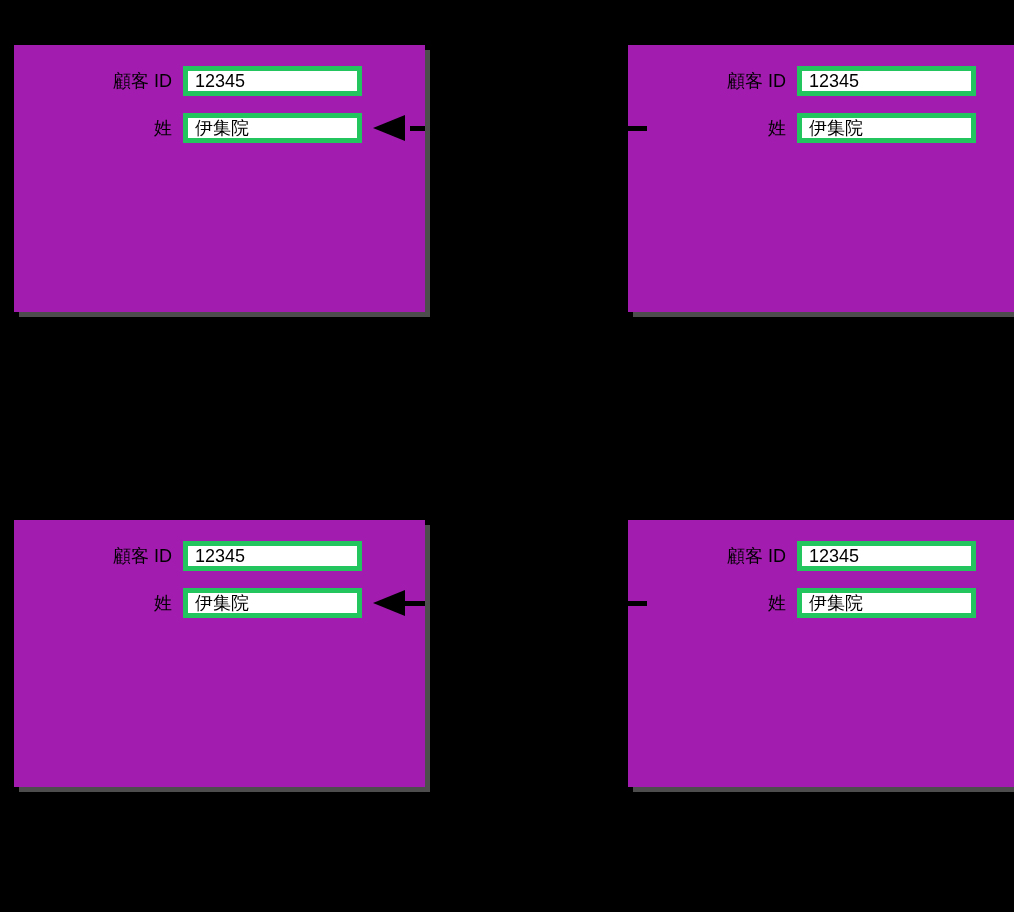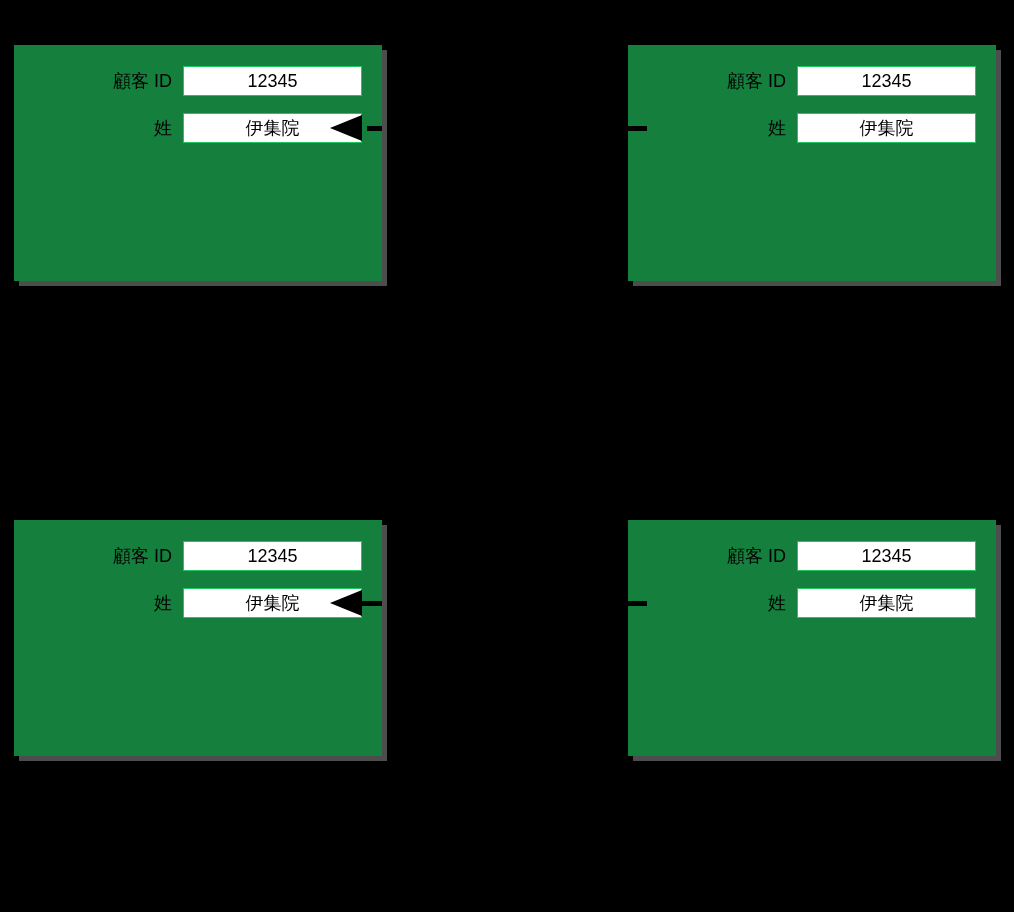--- a/index.html
+++ b/index.html
@@ -12,23 +12,24 @@
     position: relative;
     background: #000000;
     font-family: "Liberation Sans", "DejaVu Sans", sans-serif;
     overflow: hidden;
   }
 
   
   .panel {
     position: absolute;
     width: 368px;
-    height: 236px;
-    background: #15803d;
+    height: 267px;
+    background: #a21caf;
     box-shadow: 5px 5px 0 #4d4d4d;
+    padding-left: 43px;
   }
   #panel-tl { left: 14px;  top: 45px; }
   #panel-tr { left: 628px; top: 45px; }
   #panel-bl { left: 14px;  top: 520px; }
   #panel-br { left: 628px; top: 520px; }
 
   
   .row {
     position: absolute;
     left: 0;
@@ -45,28 +46,27 @@
     text-align: right;
     padding-right: 11px;
     font-size: 18px;
     color: #000000;
     white-space: nowrap;
   }
   .field-input {
     box-sizing: border-box;
     width: 179px;
     height: 30px;
-    border: 1px solid #22c55e;
+    border: 5px solid #22c55e;
     background: #ffffff;
     font-family: inherit;
     font-size: 18px;
     color: #000000;
     padding: 0 7px;
     outline: none;
-    text-align: center;
   }
 
   
   .arrow {
     position: absolute;
     top: 70px;
     right: 0;
     width: 52px;
     height: 26px;
   }

